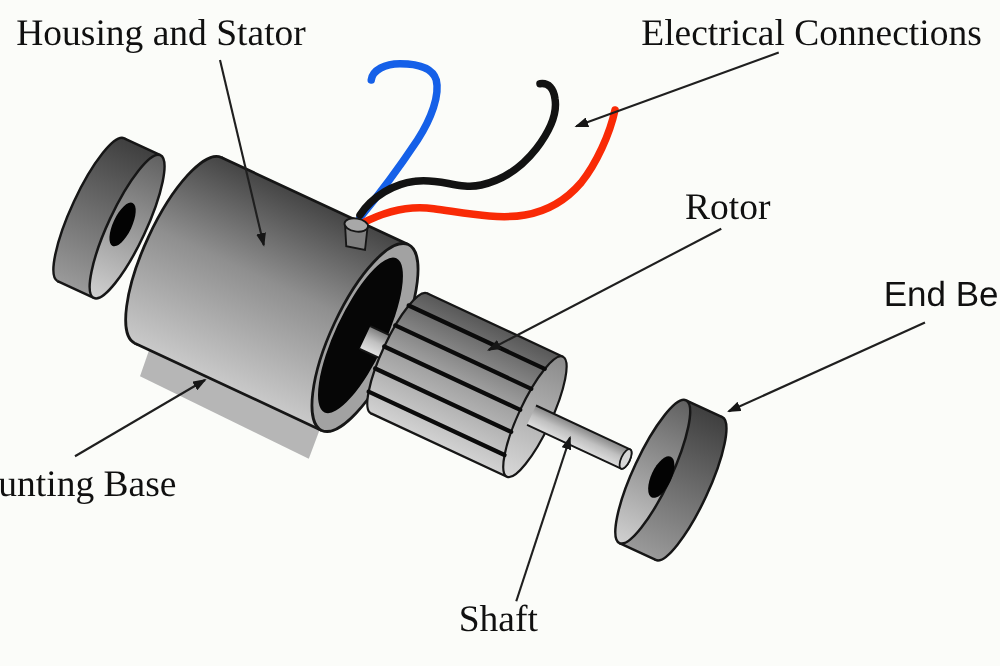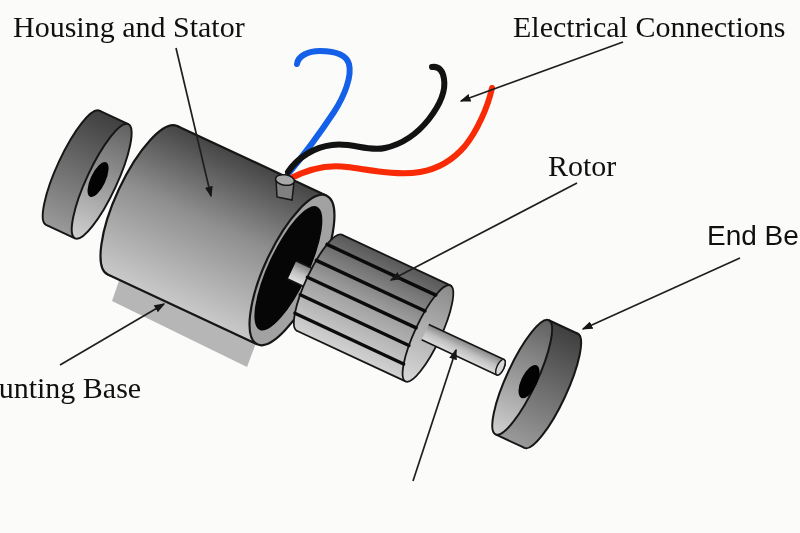--- a/index.html
+++ b/index.html
@@ -119,13 +119,14 @@
     <line x1="60" y1="365" x2="164" y2="304" marker-end="url(#arr)"></line>
     <line x1="413" y1="481" x2="456" y2="350" marker-end="url(#arr)"></line>
   </g>
 </svg>
 
   <div class="lbl serif" style="left:13px;top:12px;">Housing and Stator</div>
   <div class="lbl serif" style="left:548px;top:151px;">Rotor</div>
   <div class="lbl serif" style="left:513px;top:12px;">Electrical Connections</div>
   <div class="lbl sans" style="left:707px;top:222px;">End Bell</div>
   <div class="lbl serif" style="left:-43px;top:373px;">Mounting Base</div>
+  <div class="lbl serif" style="left:367px;top:481px;">Shaft</div>
 </div>
 
 </body></html>

